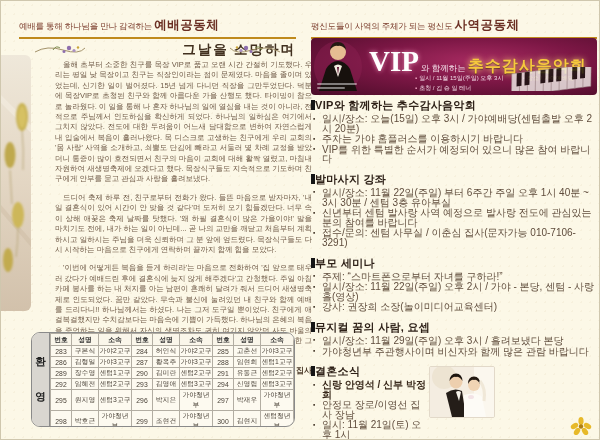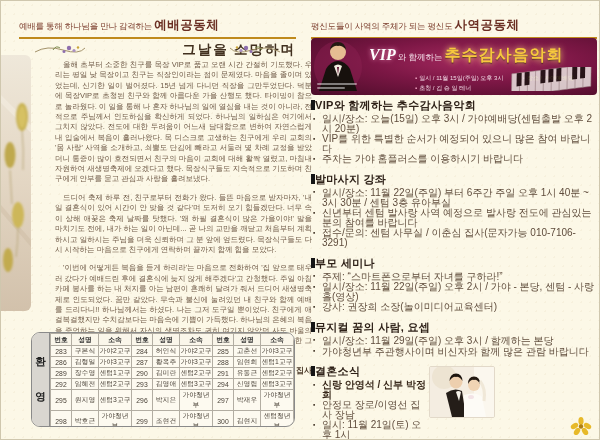--- a/index.html
+++ b/index.html
@@ -41,21 +41,21 @@
   .welcome table{flex:1;border-collapse:collapse;table-layout:fixed;width:242px;}
   .welcome th{font-size:6.8px;font-weight:bold;color:#333;border:1px solid #b2ada2;height:11px;padding:0;background:#faf6ea;}
   .welcome td{font-size:6.8px;color:#4a4238;border:1px solid #b2ada2;text-align:center;height:10px;padding:0;}
   col.c-no{width:21px;} col.c-name{width:27px;} col.c-group{width:33px;}
 
   
   .banner{position:absolute;left:310px;top:37px;width:286px;height:57px;border-radius:4px;overflow:hidden;
           background:radial-gradient(ellipse at 58% 40%, #a62a60 0%, #7c1745 45%, #4a0c28 100%);}
   .banner .tenor{position:absolute;left:2px;bottom:0;}
   .banner .titleline{position:absolute;left:58px;top:7px;white-space:nowrap;}
-  .banner .vip{font-family:"Liberation Serif","DejaVu Serif",serif;font-size:16px;font-style:italic;
+  .banner .vip{font-family:"Liberation Serif","DejaVu Serif",serif;font-size:29px;
                font-weight:bold;color:#fff;text-shadow:0 0 5px #e88bb4;text-align:center;}
   .banner .mid{font-size:8.5px;color:#f6e3ec;margin:0 2px;}
   .banner .main{font-size:16px;font-weight:bold;color:#f7c83d;letter-spacing:1px;
                 text-shadow:0 0 6px #ffdf7a,0 1px 1px #3a0717;}
   .banner .info{position:absolute;left:104px;top:36px;font-size:6px;color:#f3d9e6;white-space:nowrap;}
   .banner .info .gold{color:#f0c75a;}
   .banner .info2{position:absolute;left:104px;top:46px;font-size:6px;color:#f3d9e6;white-space:nowrap;}
   .banner .mark{color:#e89ab8;margin-right:2px;}
   .banner .keys{position:absolute;right:2px;bottom:0;opacity:.85;}
   .banner .cap{position:absolute;left:6px;bottom:4px;width:40px;}
@@ -312,22 +312,22 @@
       </svg>
     </span>
   </div>
 
   <div class="sections">
 
     <div class="sec">
       <h3>VIP와 함께하는 추수감사음악회</h3>
       <ul>
           <li>일시/장소: 오늘(15일) 오후 3시 / 가야예배당(센텀출발 오후 2시 20분)</li>
+          <li>주차는 가야 홈플러스를 이용하시기 바랍니다</li>
           <li>VIP를 위한 특별한 순서가 예정되어 있으니 많은 참여 바랍니다</li>
-          <li>주차는 가야 홈플러스를 이용하시기 바랍니다</li>
         </ul>
     </div>
 
     <div class="sec">
       <h3>발마사지 강좌</h3>
       <ul>
           <li>일시/장소: 11월 22일(주일) 부터 6주간 주일 오후 1시 40분 ~ 3시 30분 / 센텀 3층 유아부실</li>
           <li>신년부터 센텀 발사랑 사역 예정으로 발사랑 전도에 관심있는 분의 참여를 바랍니다</li>
           <li>접수/문의: 센텀 사무실 / 이춘심 집사(문자가능 010-7106-3291)</li>
         </ul>
@@ -338,21 +338,21 @@
       <ul>
           <li>주제: “스마트폰으로부터 자녀를 구하라!”</li>
           <li>일시/장소: 11월 22일(주일) 오후 2시 / 가야 - 본당, 센텀 - 사랑홀(영상)</li>
           <li>강사: 권장희 소장(놀이미디어교육센터)</li>
         </ul>
     </div>
 
     <div class="sec">
       <h3>뮤지컬 꿈의 사람, 요셉</h3>
       <ul>
-          <li>일시/장소: 11월 29일(주일) 오후 3시 / 함께하는 본당</li>
+          <li>일시/장소: 11월 29일(주일) 오후 3시 / 흘려보냈다 본당</li>
           <li>가야청년부 주관행사이며 비신자와 함께 많은 관람 바랍니다</li>
         </ul>
     </div>
 
     <div class="sec sec-wedding">
       <h3>결혼소식</h3>
       <ul style="width:115px;">
           <li>신랑 안영석 / 신부 박정희</li>
           <li>안정모 장로/이영선 집사 장남</li>
           <li>일시: 11월 21일(토) 오후 1시</li>

